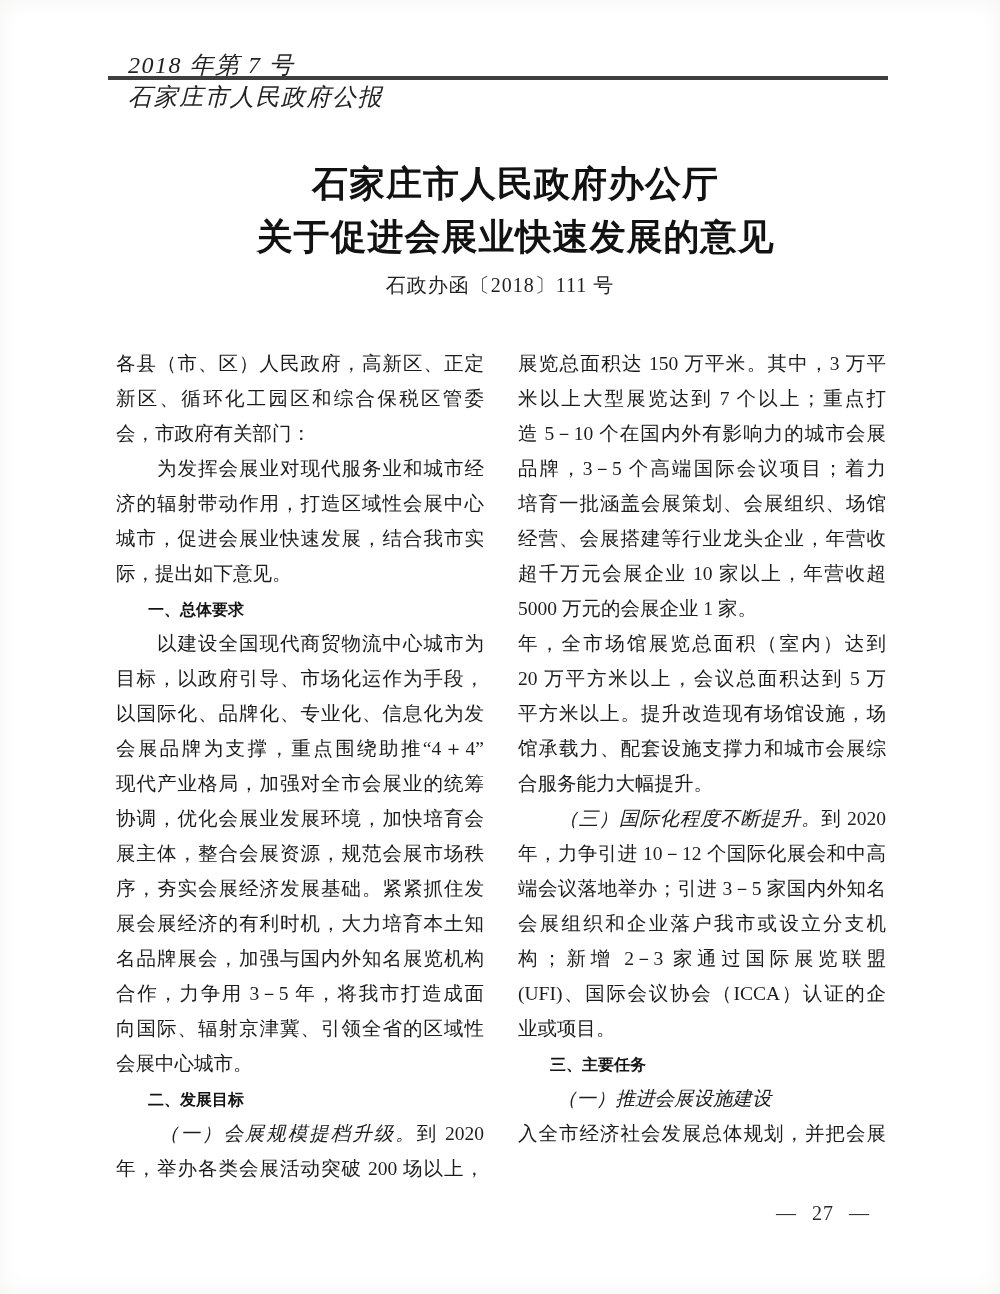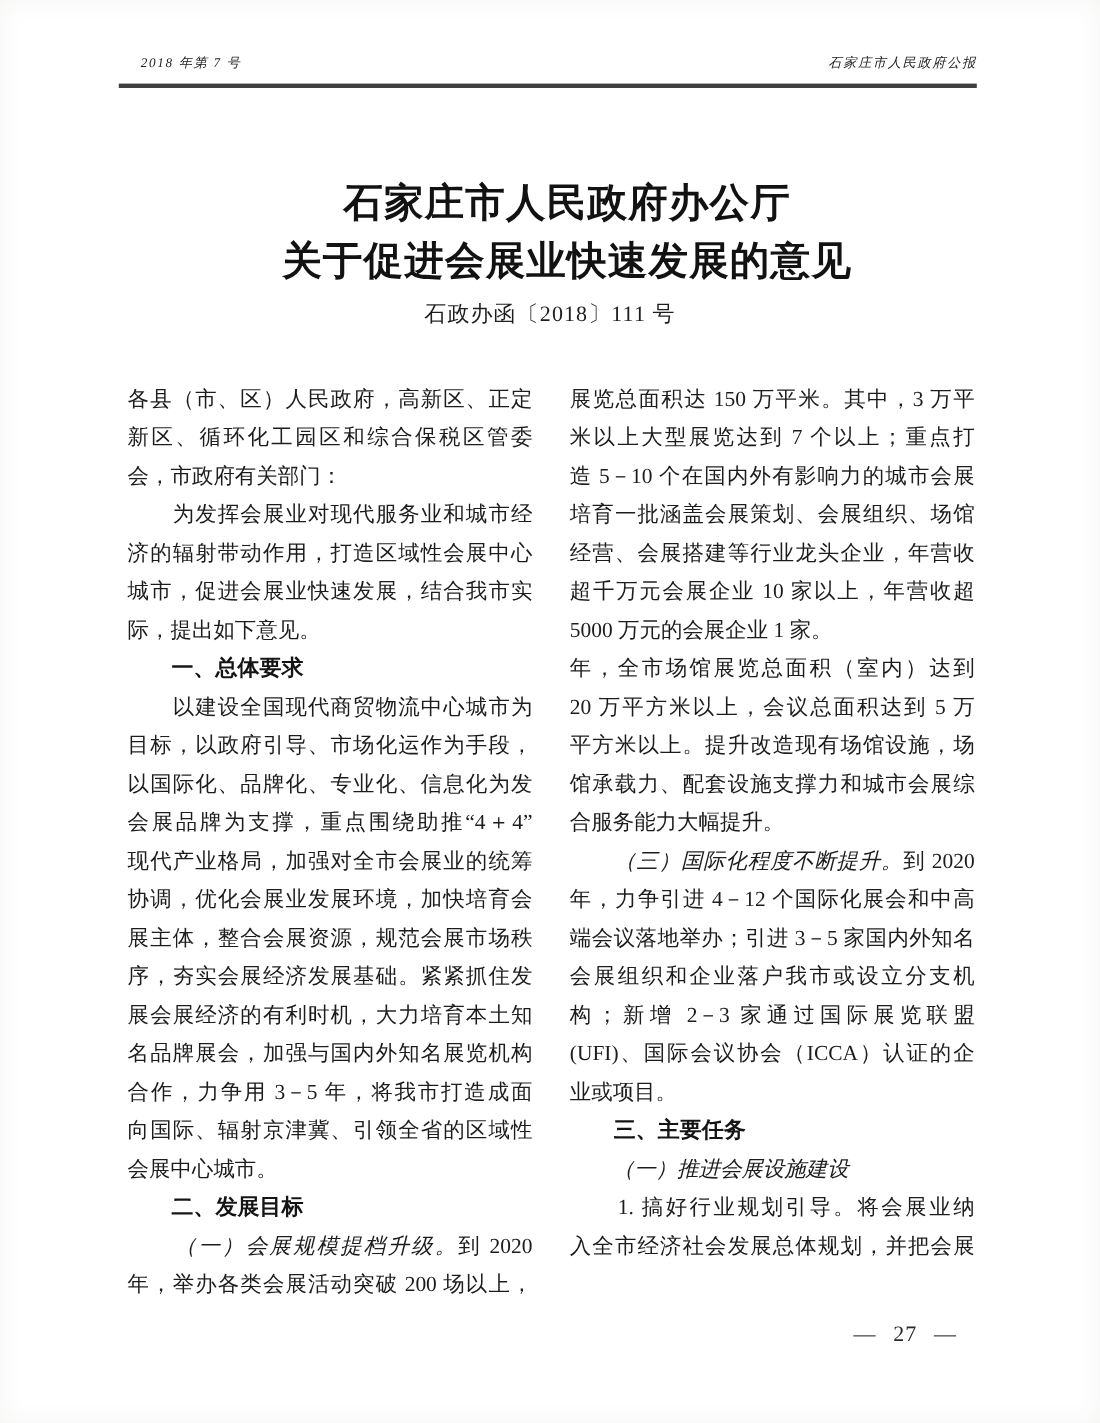--- a/index.html
+++ b/index.html
@@ -12,22 +12,22 @@
   .page{
     position:relative;width:1000px;height:1294px;
     background:#ffffff;
     box-shadow:inset 0 0 22px rgba(60,60,50,0.06);
     overflow:hidden;
   }
   
   .masthead{
     position:absolute;left:128px;right:112px;top:49px;
     display:flex;justify-content:space-between;align-items:baseline;
-    font-size:12px;font-style:italic;letter-spacing:1.5px;
-    font-family:"Liberation Serif",serif;color:#222;
+    font-size:24px;font-style:italic;letter-spacing:1.5px;
+    font-family:"Liberation Serif",serif;color:#222;flex-direction:column;
   }
   .rule{
     position:absolute;left:108px;top:76px;width:780px;height:4px;
     background:#3f3f3f;
   }
   
   .title{
     position:absolute;left:0;top:158px;width:100%;margin:0;
     text-align:center;font-weight:bold;font-size:36px;line-height:53px;
     color:#121212;letter-spacing:1px;
@@ -49,21 +49,21 @@
     white-space:normal;overflow:visible;
   }
   .line.fill{
     text-align:justify;
     text-align-last:justify;
     -moz-text-align-last:justify;
   }
   .seg-song{font-family:"Liberation Serif","DejaVu Serif",serif;}
   .seg-hei{
     font-family:"Liberation Sans","DejaVu Sans",sans-serif;
-    font-weight:700;font-size:20px;color:#141414;
+    font-weight:700;font-size:16px;color:#141414;
   }
   .seg-kai{
     font-family:"Liberation Serif",serif;
     font-style:italic;font-size:19.5px;
   }
   
   .pagenum{
     position:absolute;top:1202px;right:130px;
     font-size:20px;color:#2a2a2a;word-spacing:9px;letter-spacing:1px;
   }
@@ -111,38 +111,38 @@
         <div class="line fill"><span class="seg-song">向国际、辐射京津冀、引领全省的区域性</span></div>
         <div class="line"><span class="seg-song">会展中心城市。</span></div>
         <div class="line"><span class="seg-hei">　　二、发展目标</span></div>
         <div class="line fill"><span class="seg-kai">　　（一）会展规模提档升级。</span><span class="seg-song">到 2020</span></div>
         <div class="line fill"><span class="seg-song">年，举办各类会展活动突破 200 场以上，</span></div>
       </div>
     <div class="col" id="col-right">
         <div class="line fill"><span class="seg-song">展览总面积达 150 万平米。其中，3 万平</span></div>
         <div class="line fill"><span class="seg-song">米以上大型展览达到 7 个以上；重点打</span></div>
         <div class="line fill"><span class="seg-song">造 5－10 个在国内外有影响力的城市会展</span></div>
+        <div class="line fill"><span class="seg-song">品牌，3－5 个高端国际会议项目；着力</span></div>
         <div class="line fill"><span class="seg-song">培育一批涵盖会展策划、会展组织、场馆</span></div>
         <div class="line fill"><span class="seg-song">经营、会展搭建等行业龙头企业，年营收</span></div>
         <div class="line fill"><span class="seg-song">超千万元会展企业 10 家以上，年营收超</span></div>
         <div class="line"><span class="seg-song">5000 万元的会展企业 1 家。</span></div>
         <div class="line fill"><span class="seg-song">年，全市场馆展览总面积（室内）达到</span></div>
         <div class="line fill"><span class="seg-song">20 万平方米以上，会议总面积达到 5 万</span></div>
         <div class="line fill"><span class="seg-song">平方米以上。提升改造现有场馆设施，场</span></div>
         <div class="line fill"><span class="seg-song">馆承载力、配套设施支撑力和城市会展综</span></div>
         <div class="line"><span class="seg-song">合服务能力大幅提升。</span></div>
         <div class="line fill"><span class="seg-kai">　　（三）国际化程度不断提升。</span><span class="seg-song">到 2020</span></div>
-        <div class="line fill"><span class="seg-song">年，力争引进 4－12 个国际化展会和中高</span></div>
+        <div class="line fill"><span class="seg-song">年，力争引进 10－12 个国际化展会和中高</span></div>
         <div class="line fill"><span class="seg-song">端会议落地举办；引进 3－5 家国内外知名</span></div>
         <div class="line fill"><span class="seg-song">会展组织和企业落户我市或设立分支机</span></div>
         <div class="line fill"><span class="seg-song">构；新增 2－3 家通过国际展览联盟</span></div>
         <div class="line fill"><span class="seg-song">(UFI)、国际会议协会（ICCA）认证的企</span></div>
         <div class="line"><span class="seg-song">业或项目。</span></div>
         <div class="line"><span class="seg-hei">　　三、主要任务</span></div>
         <div class="line"><span class="seg-kai">　　（一）推进会展设施建设</span></div>
-        <div class="line fill"><span class="seg-song">　　1. 搞好行业规划引导。将会展业纳</span></div>
         <div class="line fill"><span class="seg-song">入全市经济社会发展总体规划，并把会展</span></div>
       </div>
   </main>
 
   <div class="pagenum">— 27 —</div>
 
 </div>
 
 </body></html>

